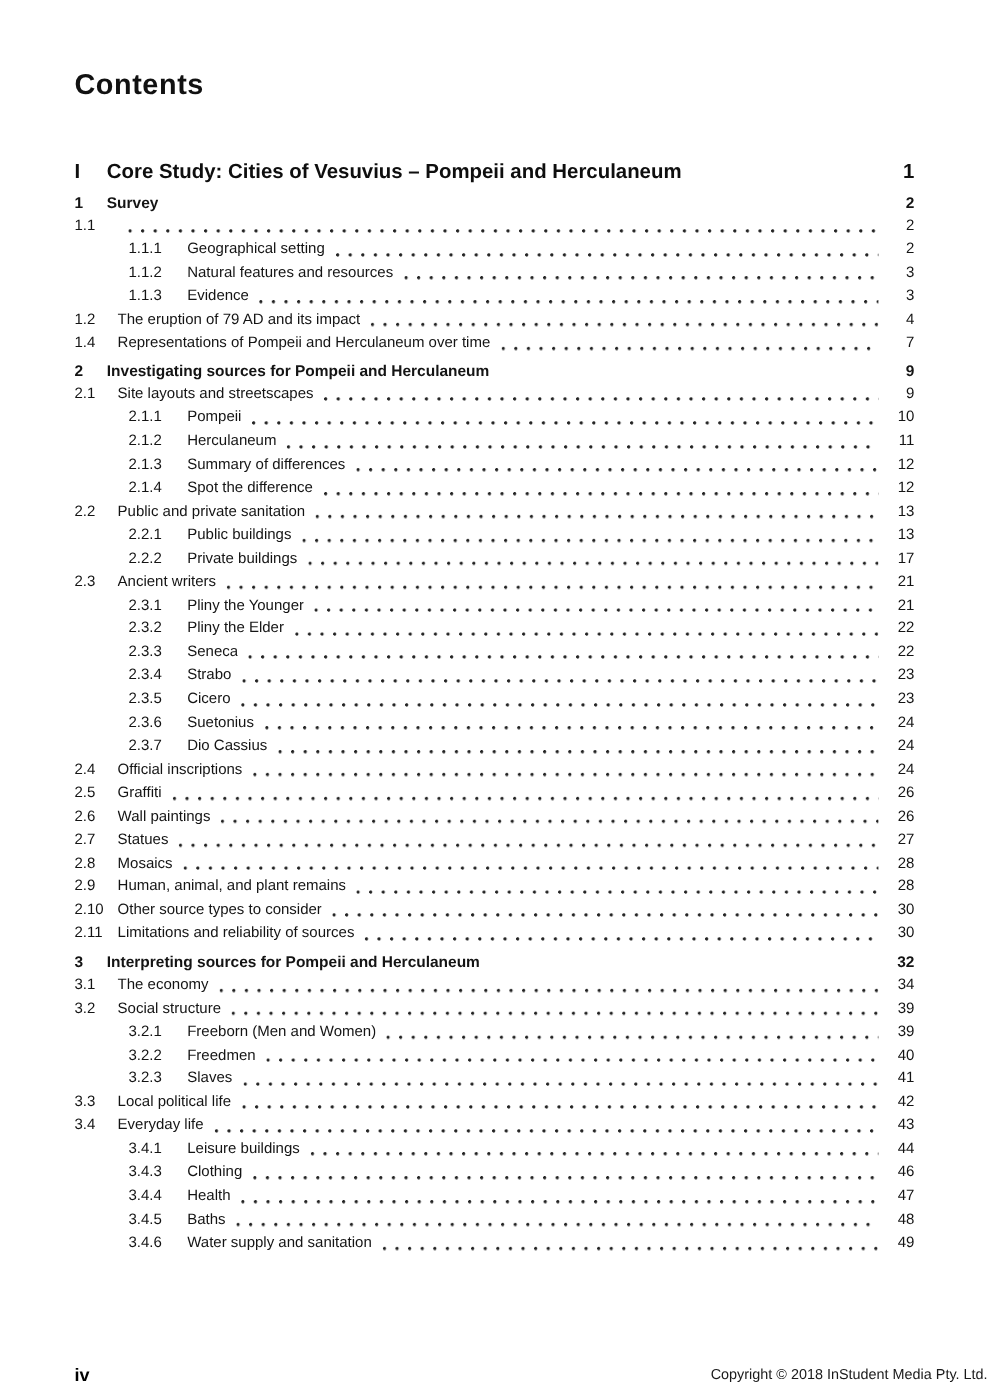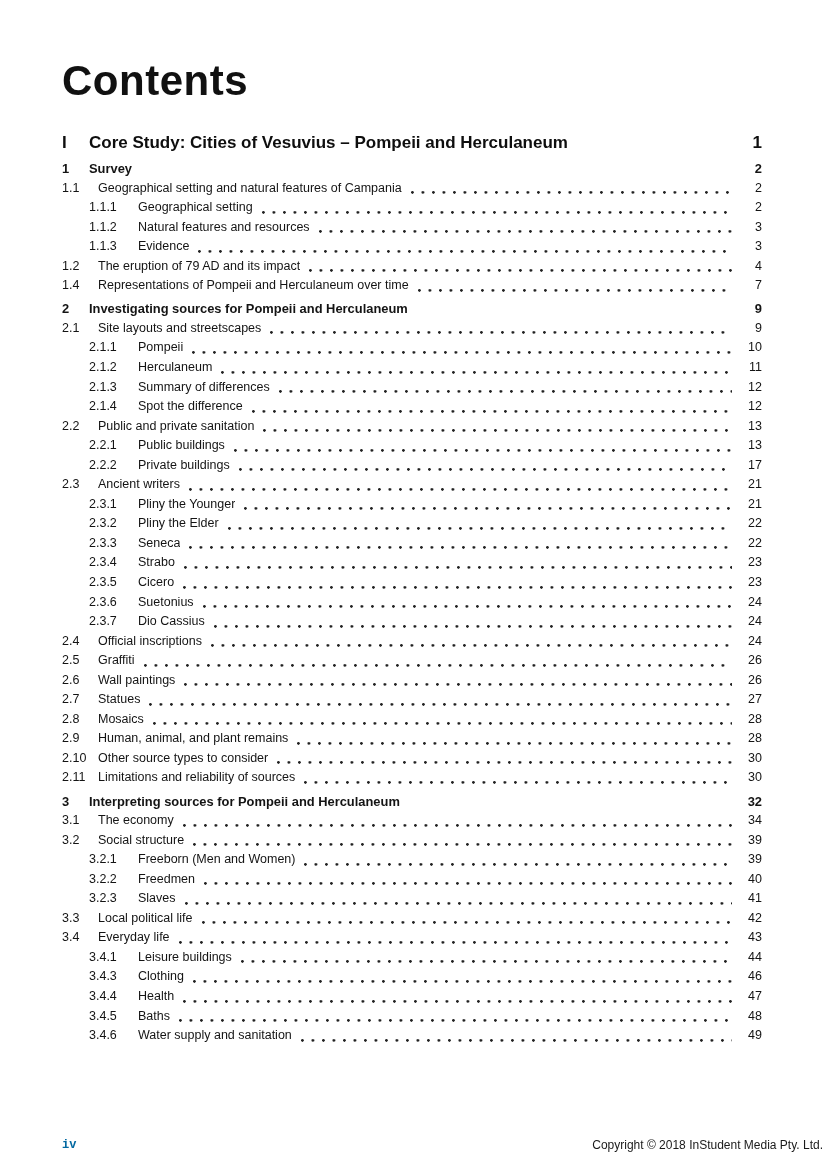--- a/index.html
+++ b/index.html
@@ -9,21 +9,21 @@
     position: relative;
     font-family: "Liberation Sans", sans-serif;
     color: #141414;
     overflow: hidden;
   }
   .page { position: absolute; inset: 0; background: #ffffff; }
 
   .doc-title {
     position: absolute;
     left: 62px; top: 57px;
-    font-size: 42px;
+    font-size: 24px;
     font-weight: 700;
     letter-spacing: 0.5px;
     color: #111111;
   }
 
   .toc {
     position: absolute;
     left: 62px; top: 131px;
     width: 700px;
   }
@@ -71,35 +71,34 @@
     font-weight: 700;
     font-size: 12.9px;
     margin-top: 3.5px;
   }
   .level-chapter .num { width: 27px; }
 
   
   .level-section .num { width: 36px; }
 
   
-  .level-subsection .num { margin-left: 27px; width: 49px; }
+  .level-subsection .num { margin-left: 45px; width: 49px; }
 
   .footer {
     position: absolute;
     left: 0; right: 0;
     top: 1138px;
     height: 20px;
   }
   .folio {
     position: absolute;
     left: 62px; top: 0;
-    font-size: 12px;
+    font-size: 15px;
     font-weight: 700;
-    color: #0369a1;
-    font-family: Liberation Mono, monospace;
+    color: #000000;
   }
   .copyright {
     display: block;
     text-align: right;
     font-size: 12px;
     color: #1a1a1a;
   }
 </style>
 </head>
 <body>
@@ -116,21 +115,20 @@
     <span class="page-num">1</span>
   </div>
       <div class="toc-row level-chapter">
     <span class="num">1</span>
     <span class="title">Survey</span>
 
     <span class="page-num">2</span>
   </div>
       <div class="toc-row level-section">
     <span class="num">1.1</span>
-    <span class="title">Geographical setting and natural features of Campania</span>
     <span class="leader"></span>
     <span class="page-num">2</span>
   </div>
       <div class="toc-row level-subsection">
     <span class="num">1.1.1</span>
     <span class="title">Geographical setting</span>
     <span class="leader"></span>
     <span class="page-num">2</span>
   </div>
       <div class="toc-row level-subsection">

